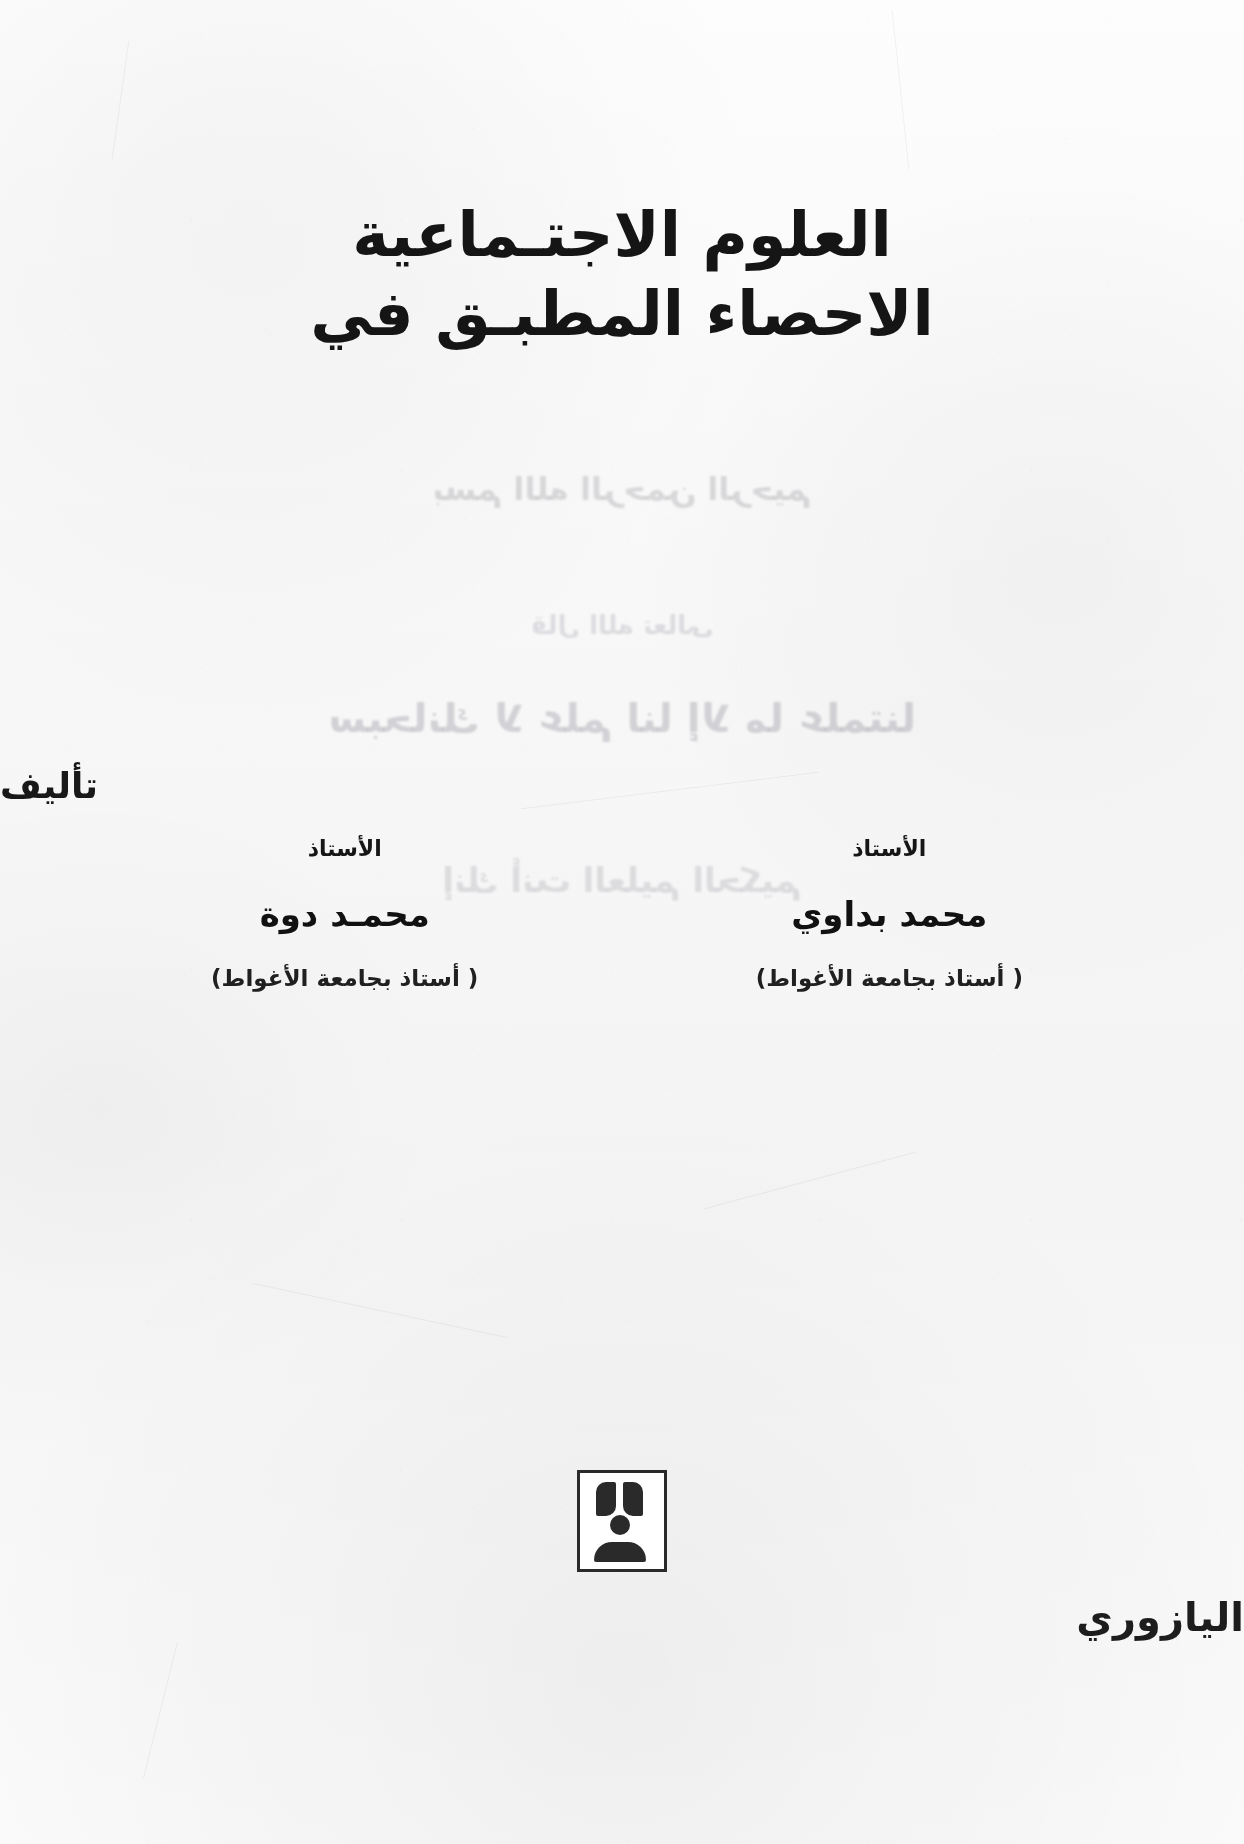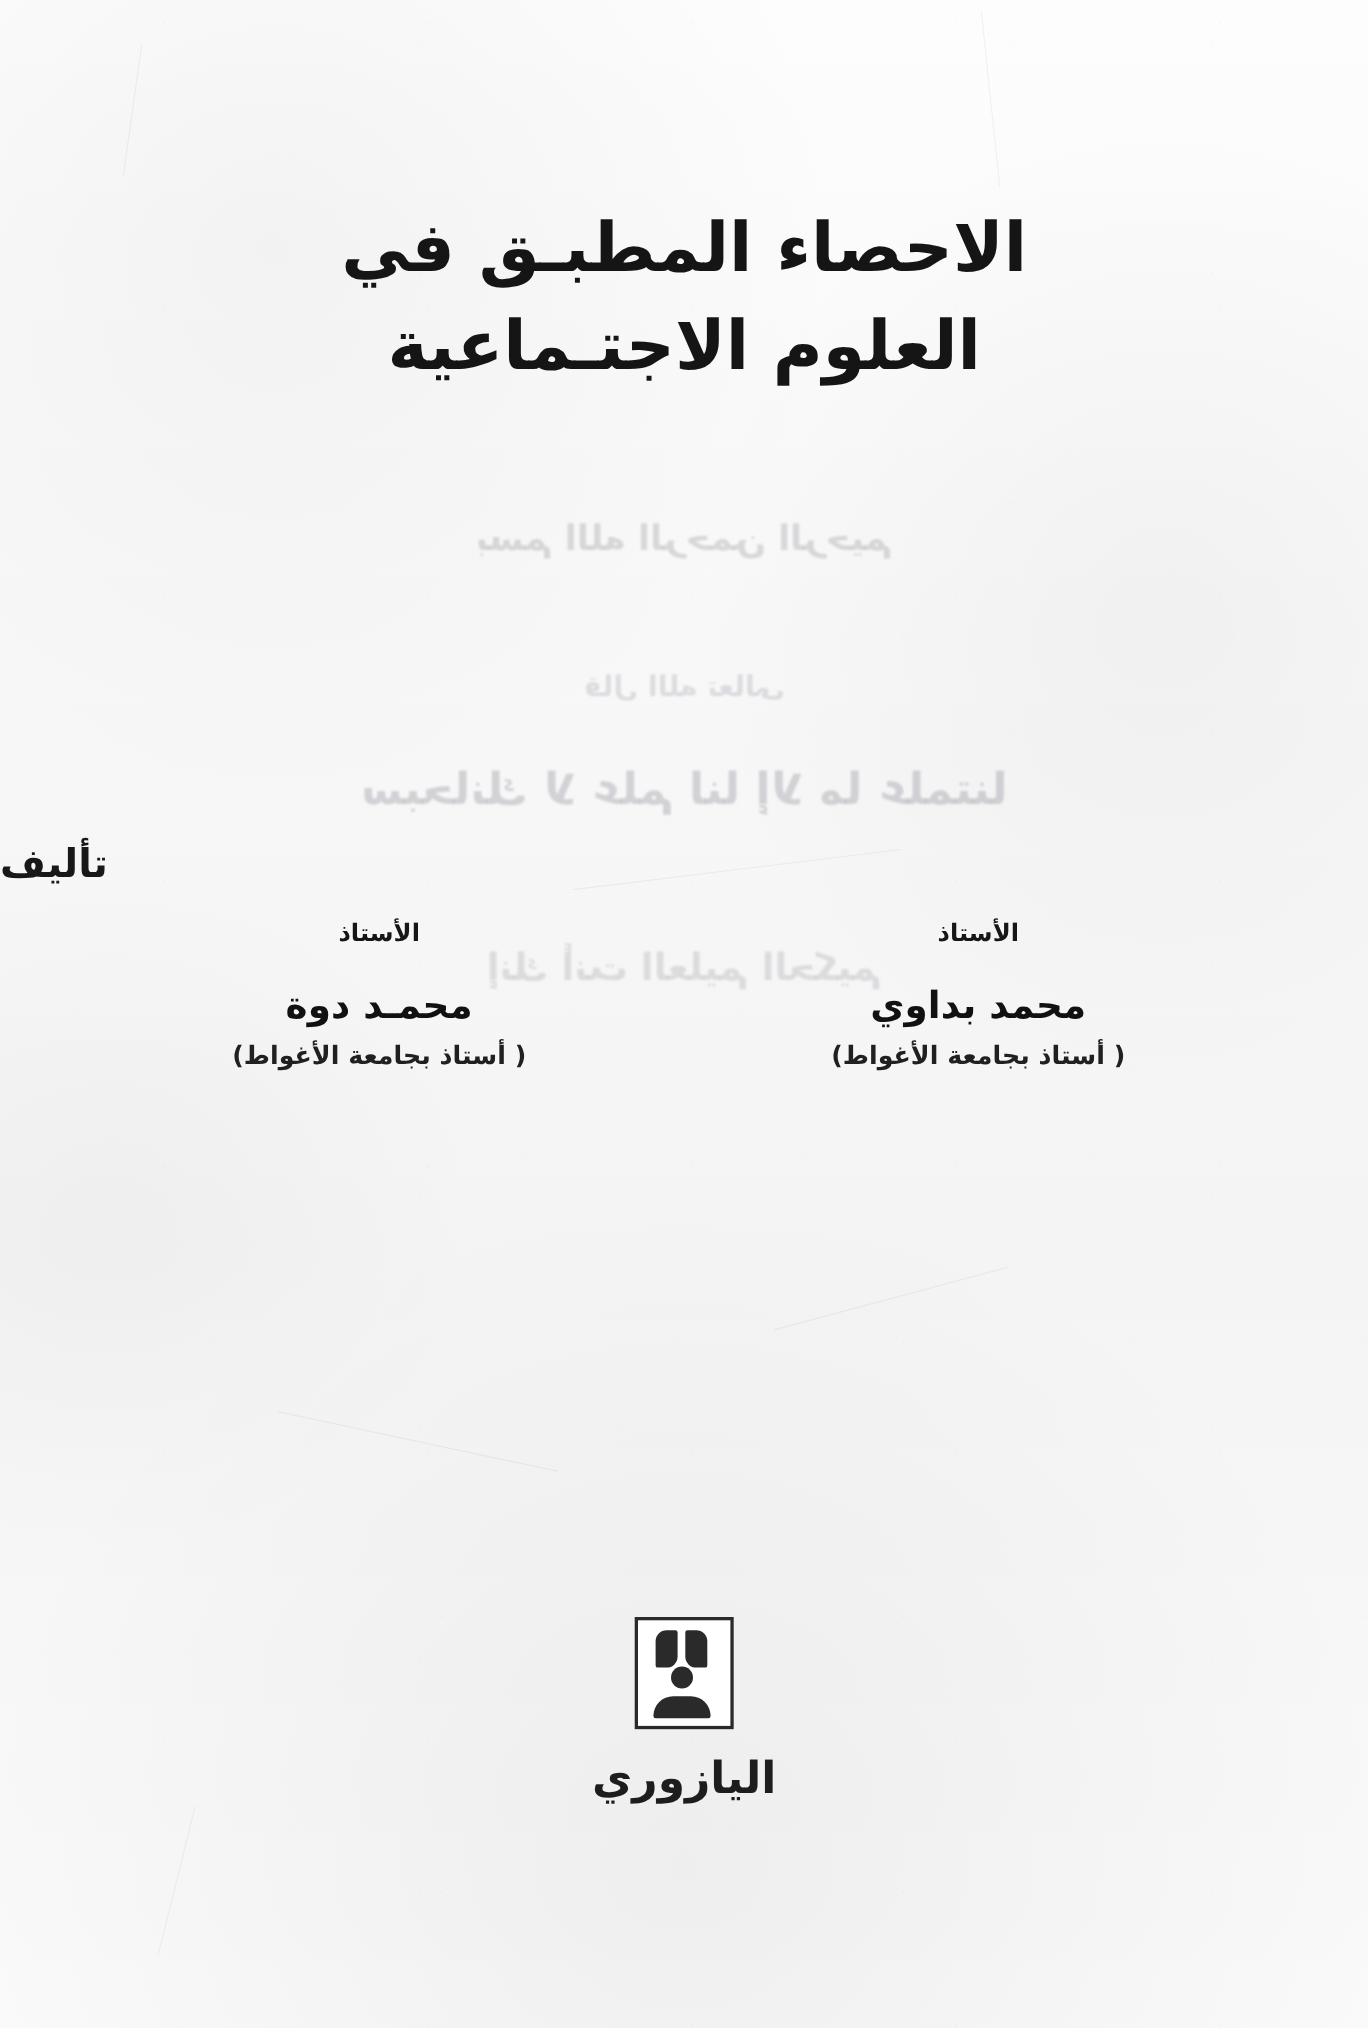--- a/index.html
+++ b/index.html
@@ -126,33 +126,33 @@
     font-size: 34px;
     font-weight: bold;
     color: #111111;
     margin-top: 28px;
     line-height: 1.3;
   }
   .author-affil {
     font-size: 23px;
     font-weight: bold;
     color: #202020;
-    margin-top: 10px;
+    margin-top: 28px;
     line-height: 1.3;
   }
   .author.right-col { padding-right: 20px; }
   .author.left-col  { padding-left: 10px; }
 
   
   .publisher {
     position: absolute;
     top: 1470px;
     left: 0;
     right: 0;
-    text-align: center;
+    text-align: right;
   }
   .logo-mark {
     width: 84px;
     height: 96px;
     margin: 0 auto;
     border: 3px solid #2a2a2a;
     position: relative;
     background: #ffffff;
   }
   .logo-mark .leaf-left {
@@ -205,22 +205,22 @@
 <div class="page">
   <div class="speckle"></div>
   <div class="scratch s1"></div>
   <div class="scratch s2"></div>
   <div class="scratch s3"></div>
   <div class="scratch s4"></div>
   <div class="scratch s5"></div>
   <div class="scratch s6"></div>
 
   <div class="title-block">
+    <div class="title-line title-line-2">العلوم الاجتـماعية</div>
     <div class="title-line title-line-1">الاحصاء المطبـق في</div>
-    <div class="title-line title-line-2">العلوم الاجتـماعية</div>
   </div>
 
   <div class="bleed bleed-1">بسم الله الرحمن الرحيم</div>
   <div class="bleed bleed-2">قال الله تعالى</div>
   <div class="bleed bleed-3">سبحانك لا علم لنا إلا ما علمتنا</div>
   <div class="bleed bleed-4">إنك أنت العليم الحكيم</div>
 
   <div class="byline">تأليف</div>
 
   <div class="authors">

